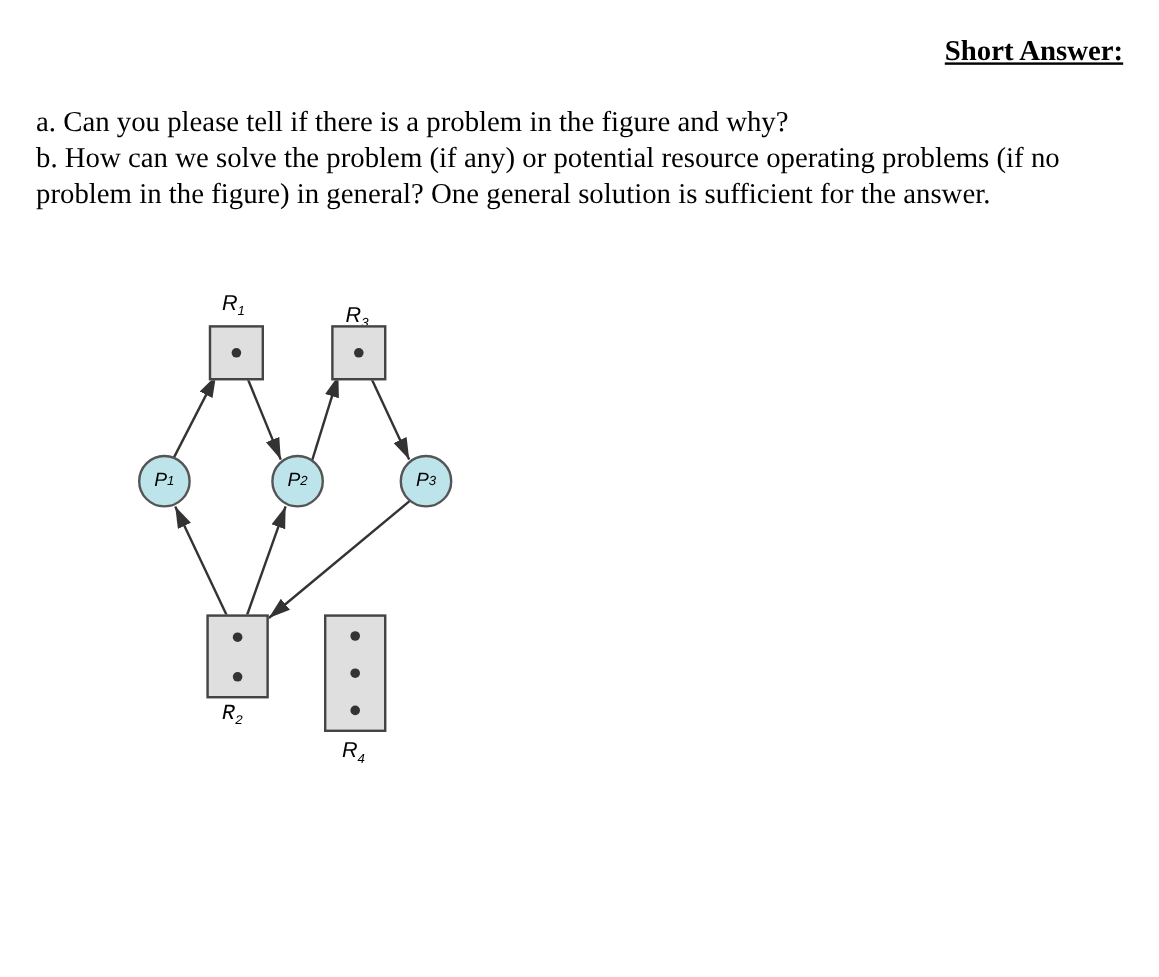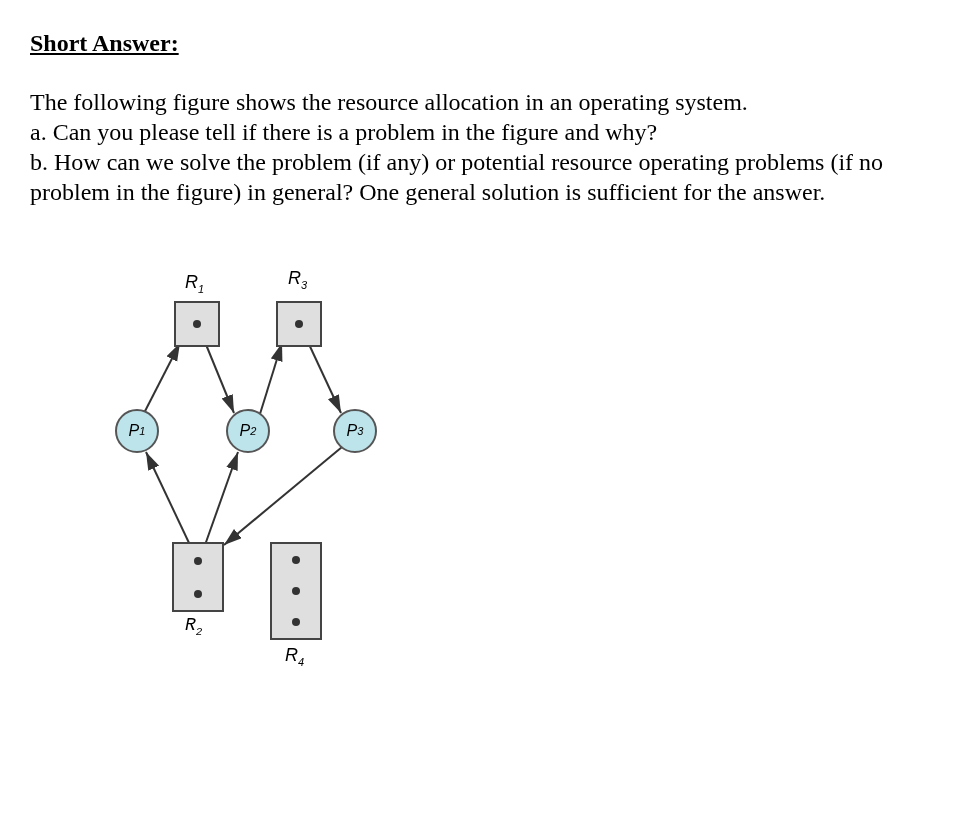--- a/index.html
+++ b/index.html
@@ -7,21 +7,21 @@
       font-size: 24px;
       margin: 0;
       padding: 30px;
       width: 966px;
       height: 814px;
       box-sizing: border-box;
       background: white;
       color: black;
     }
     .title {
-      text-align: left;
+      text-align: right;
       font-weight: bold;
       text-decoration: underline;
       margin-bottom: 30px;
     }
     .question-text {
       line-height: 1.25;
       margin-bottom: 60px;
     }
     .diagram {
       position: relative;
@@ -76,21 +76,20 @@
       height: 430px;
       pointer-events: none;
     }
   </style>
 </head>
 <body>
 
 <div class="title">Short Answer:</div>
 
 <div class="question-text">
-  <div>The following figure shows the resource allocation in an operating system.</div>
   <div>a. Can you please tell if there is a problem in the figure and why?</div>
   <div>b. How can we solve the problem (if any) or potential resource operating problems (if no problem in the figure) in general? One general solution is sufficient for the answer.</div>
 </div>
 
 <div class="diagram">
 
   <svg class="edges">
     <defs>
       <marker id="arrow" markerWidth="10" markerHeight="10" refX="9" refY="3" orient="auto" markerUnits="strokeWidth">
         <path d="M0,0 L0,6 L9,3 z" fill="#333"></path>
@@ -112,21 +111,21 @@
     <line x1="252" y1="180" x2="134" y2="278" stroke="#333" stroke-width="2" marker-end="url(#arrow)"></line>
   </svg>
 
   <div class="resource-label" style="left:95px; top:5px;">
     <span>R</span><span class="sub">1</span>
   </div>
   <div class="resource" style="left:84px; top:34px; width:42px; height:42px;">
     <div class="instance-dot"></div>
   </div>
 
-  <div class="resource-label" style="left:198px; top:1px;">
+  <div class="resource-label" style="left:198px; top:15px;">
     <span>R</span><span class="sub">3</span>
   </div>
   <div class="resource" style="left:186px; top:34px; width:42px; height:42px;">
     <div class="instance-dot"></div>
   </div>
 
   <div class="process" style="left:25px; top:142px;">
     <span>P</span>
       <span class="sub">1</span>
   </div>

